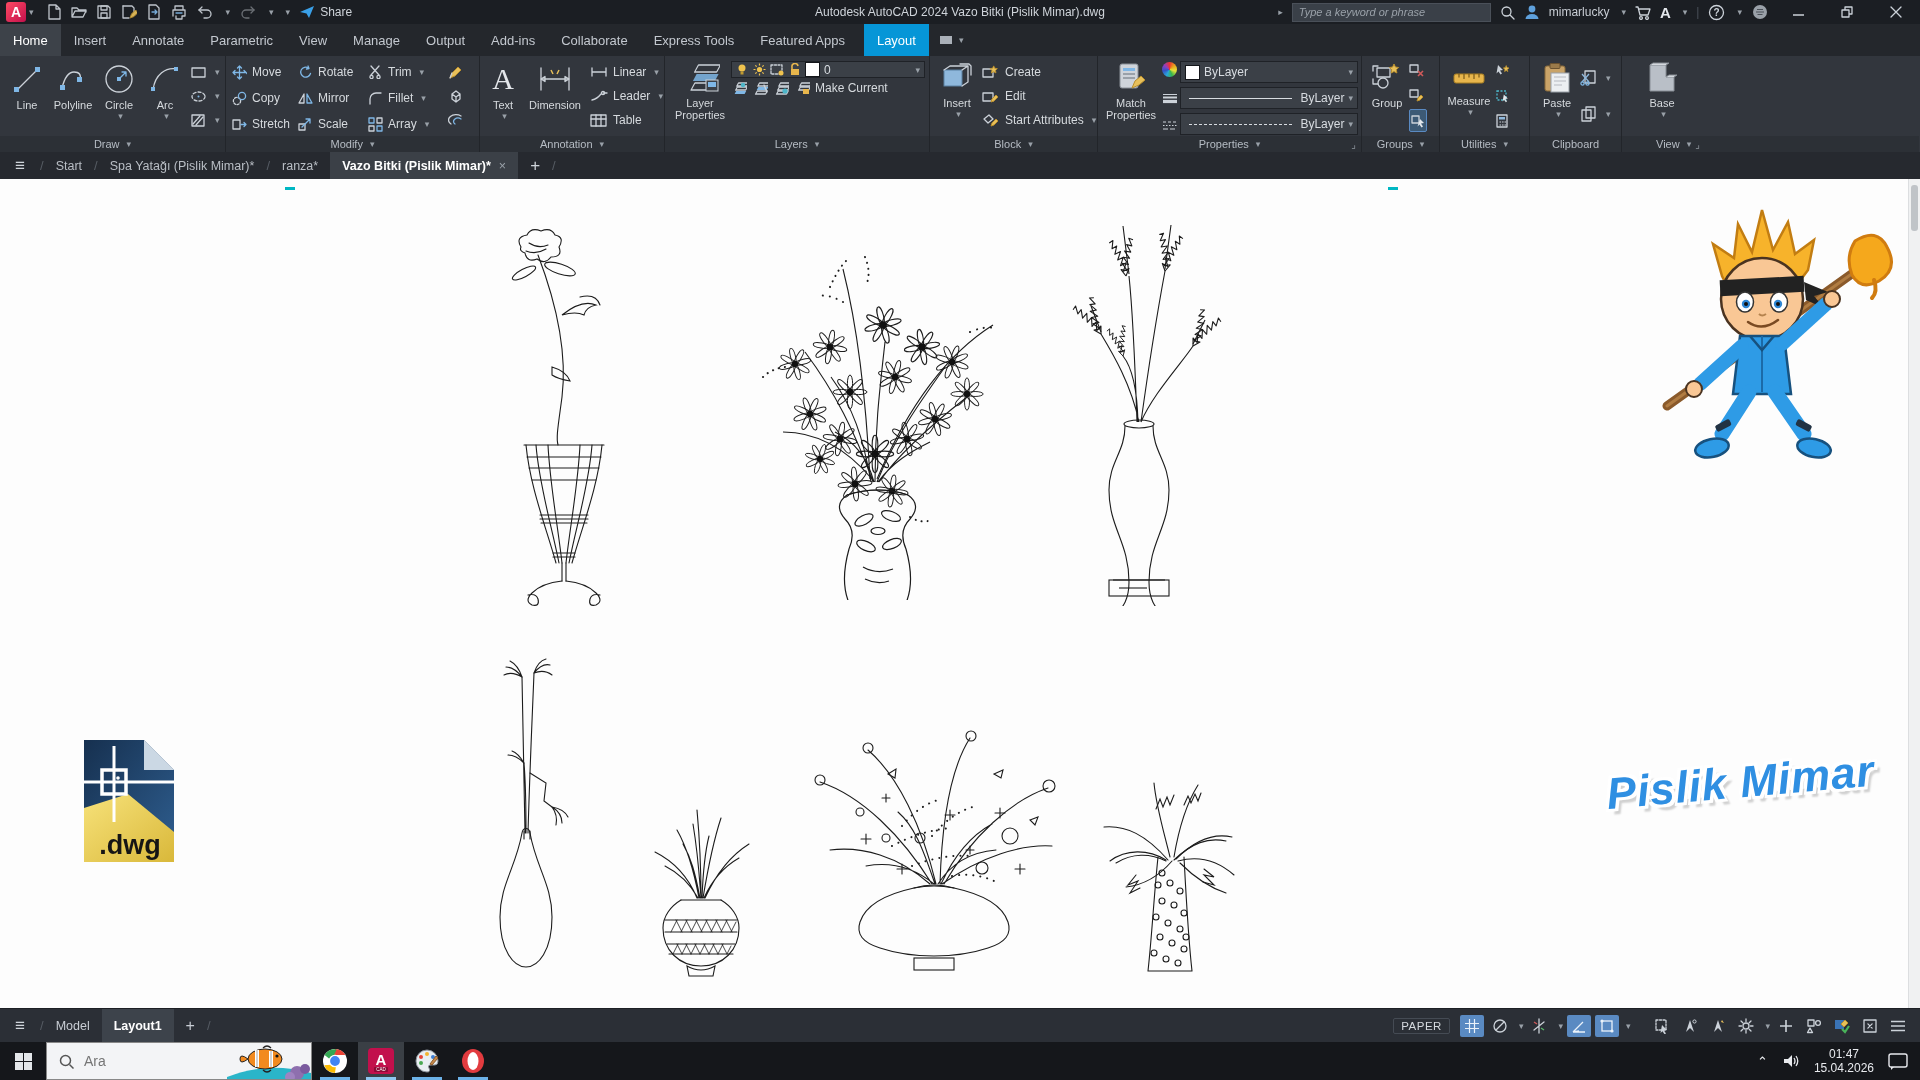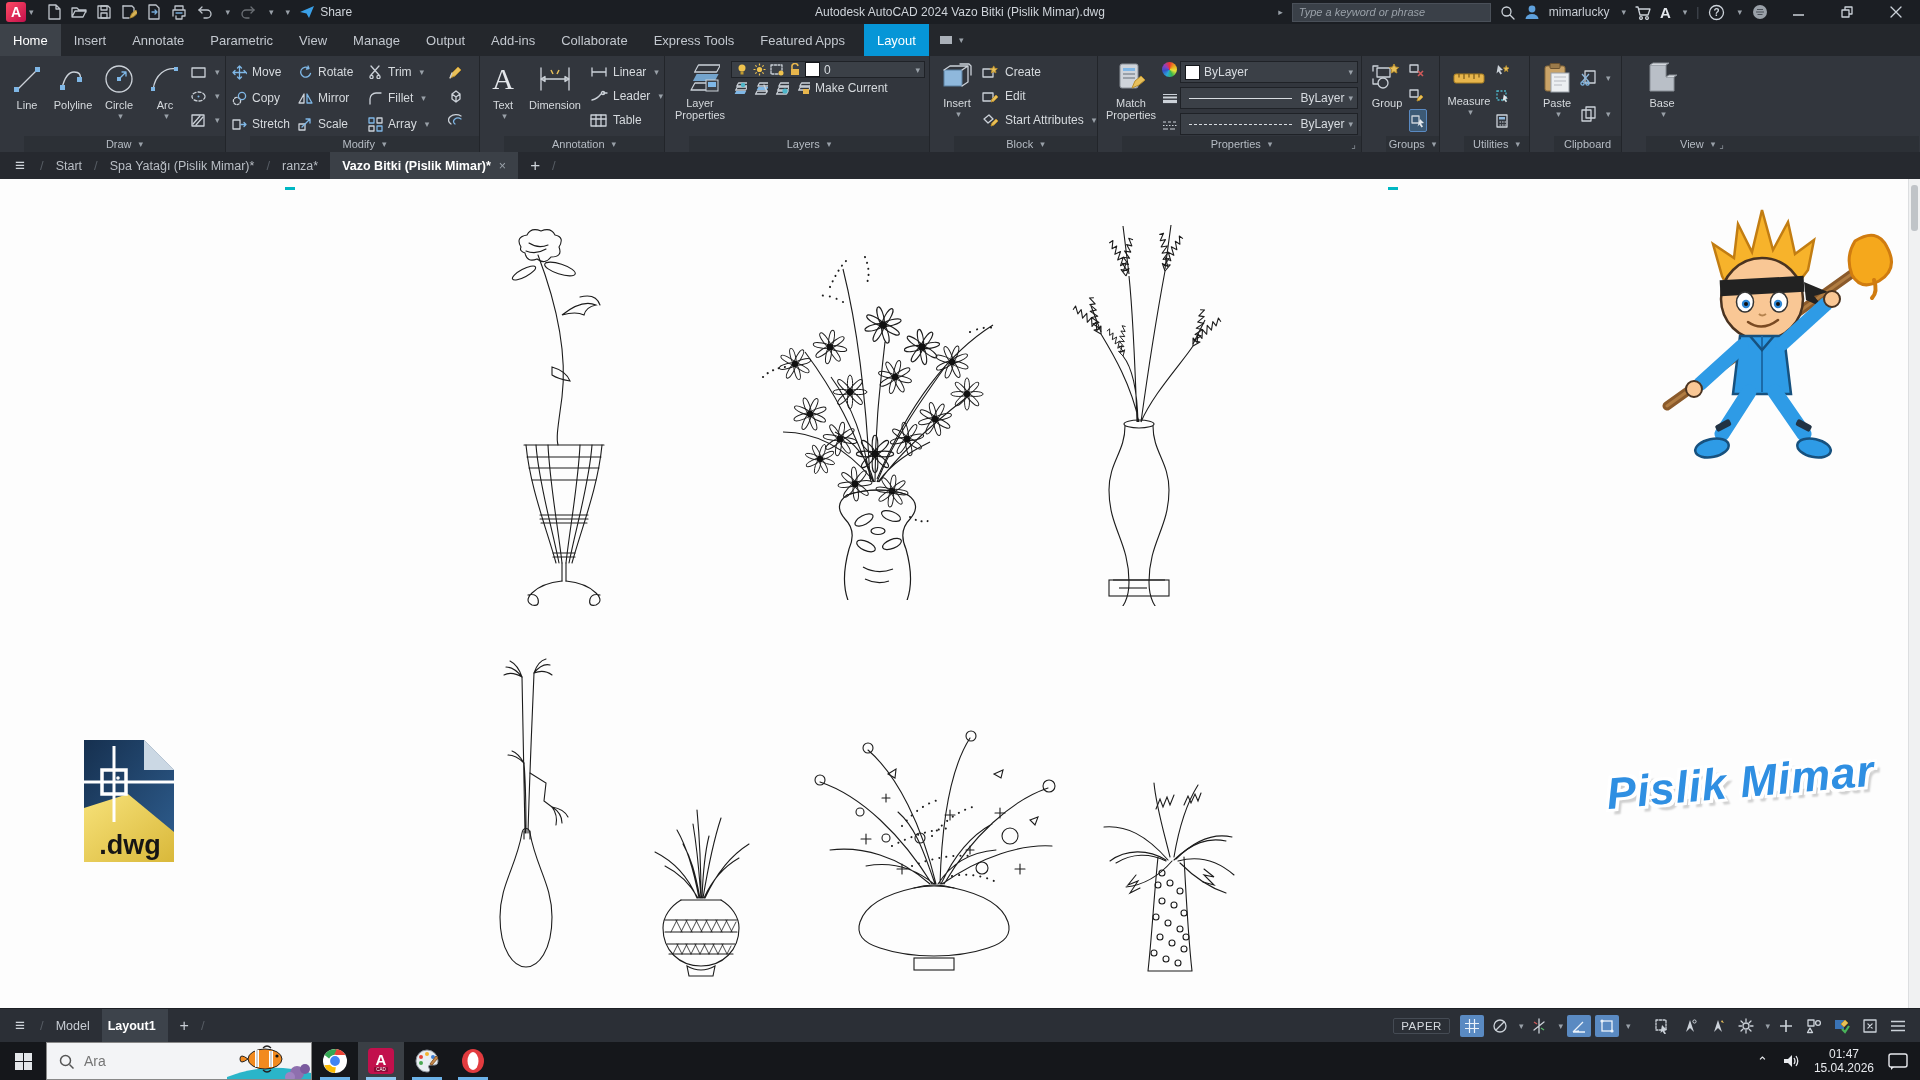--- a/index.html
+++ b/index.html
@@ -32,21 +32,21 @@
   .rtab{padding:0 13px;display:flex;align-items:center;}
   .rtab.active{background:#3d4249;color:#fff;}
   .rtab.ctx{background:#0696d7;color:#fff;margin-left:6px;}
   .rtab-extra{display:flex;align-items:center;gap:3px;margin-left:10px;color:#aab0b8;}
   
   #ribbon{position:absolute;left:0;top:56px;width:1920px;height:96px;background:#32363d;
     display:flex;color:#d6dade;}
   .panel{position:relative;height:96px;border-right:1px solid #22252a;box-sizing:border-box;flex:none;}
   .pbody{position:absolute;left:0;top:0;right:0;height:80px;display:flex;}
   .plabel{position:absolute;left:0;right:0;bottom:0;height:16px;font-size:11px;color:#b6bcc4;
-    display:flex;align-items:center;justify-content:center;gap:4px;background:#2c3036;margin-left:24px;}
+    display:flex;align-items:center;justify-content:center;gap:4px;background:#2c3036;}
   .bigbtn{width:46px;display:flex;flex-direction:column;align-items:center;padding-top:6px;flex:none;}
   .bigbtn .bl{font-size:11px;line-height:12px;text-align:center;margin-top:3px;}
   .scol{display:flex;flex-direction:column;justify-content:space-around;padding:4px 2px;}
   .srow{display:flex;align-items:center;gap:5px;height:25px;font-size:12px;white-space:nowrap;}
   .grid3{display:grid;grid-template-rows:repeat(3,26px);grid-auto-flow:column;align-content:center;padding-top:5px;}
   .field{height:20px;background:#3b4047;border:1px solid #1f2227;display:flex;align-items:center;
     font-size:12px;color:#d8dce1;padding:0 4px;gap:4px;}
   .field .fcar{margin-left:auto;color:#9aa1a9;font-size:9px;}
   .wheel{width:15px;height:15px;border-radius:50%;
     background:conic-gradient(#e33,#e8a41c,#e8e23a,#39b54a,#2aa6d8,#3353c6,#8e3fc0,#e33);}
@@ -77,21 +77,21 @@
     display:flex;align-items:center;}
   #dlbtn .dltext{flex:1;text-align:center;color:#fff;font-weight:bold;font-size:30px;letter-spacing:1px;
     text-shadow:0 2px 2px rgba(0,0,0,.3);}
   #dlcirc{width:62px;height:62px;border-radius:50%;margin-right:8px;flex:none;position:relative;
     background:radial-gradient(circle at 35% 30%,#f4605f,#c50f14 70%);
     box-shadow:inset 0 0 0 3px rgba(150,8,10,.8),0 1px 3px rgba(0,0,0,.35);}
   
   #statusbar{position:absolute;left:0;top:1008px;width:1920px;height:34px;background:#2b2f36;
     border-top:1px solid #1d2025;display:flex;align-items:center;color:#c8cdd4;font-size:12.5px;box-sizing:border-box;}
   .ltab{padding:0 12px;height:34px;display:flex;align-items:center;}
-  .ltab.active{background:#3d434b;color:#fff;font-weight:bold;padding-left:6px;}
+  .ltab.active{background:#3d434b;color:#fff;font-weight:bold;}
   #sb-right{margin-left:auto;display:flex;align-items:center;gap:4px;padding-right:10px;}
   .stgl{width:24px;height:22px;border-radius:2px;display:flex;align-items:center;justify-content:center;flex:none;}
   .stgl.on{background:#5a8ac2;}
   .paperbtn{padding:1px 7px;border:1px solid #454b54;border-radius:2px;color:#d5d9de;
     font-size:11.5px;letter-spacing:.5px;margin-right:6px;}
   .sgap{width:12px;}
   
   #taskbar{position:absolute;left:0;top:1042px;width:1920px;height:38px;background:#15171b;
     display:flex;align-items:center;color:#e8eaee;}
   #tstart{width:46px;height:38px;display:flex;align-items:center;justify-content:center;}

